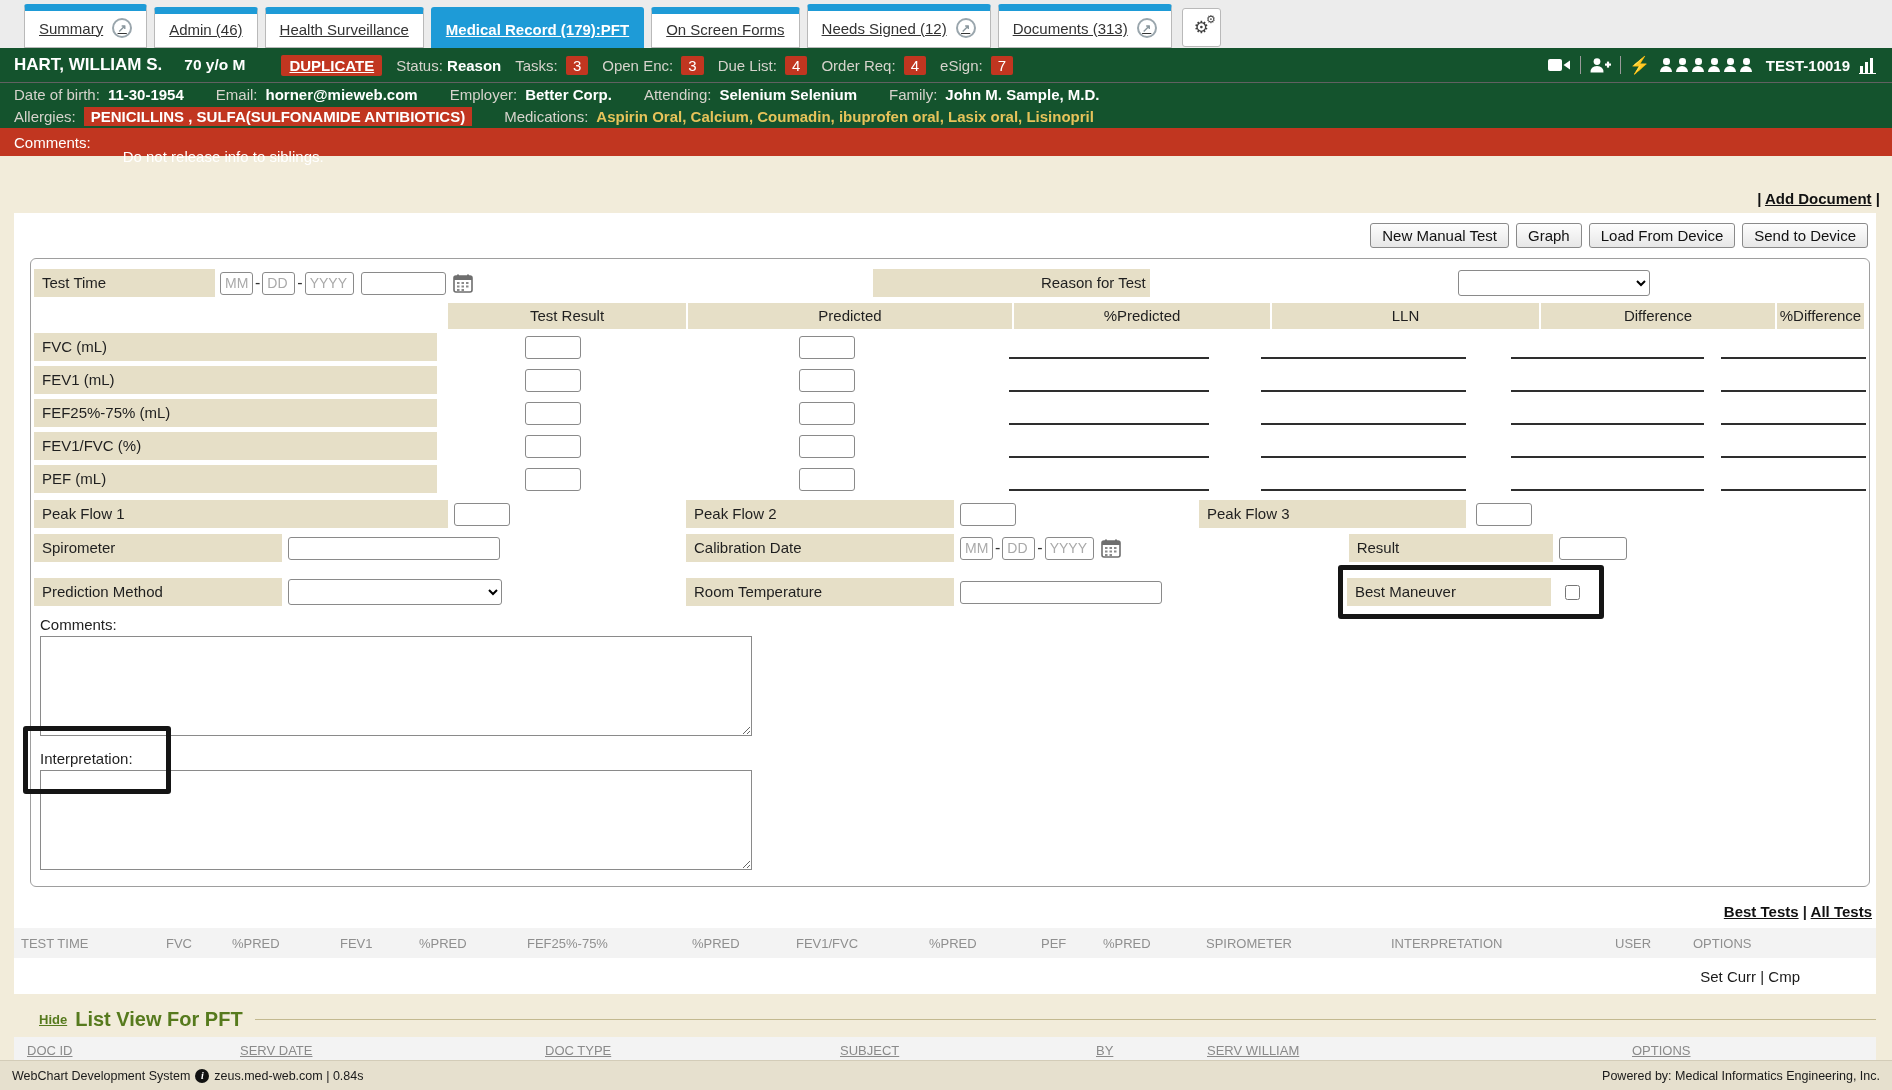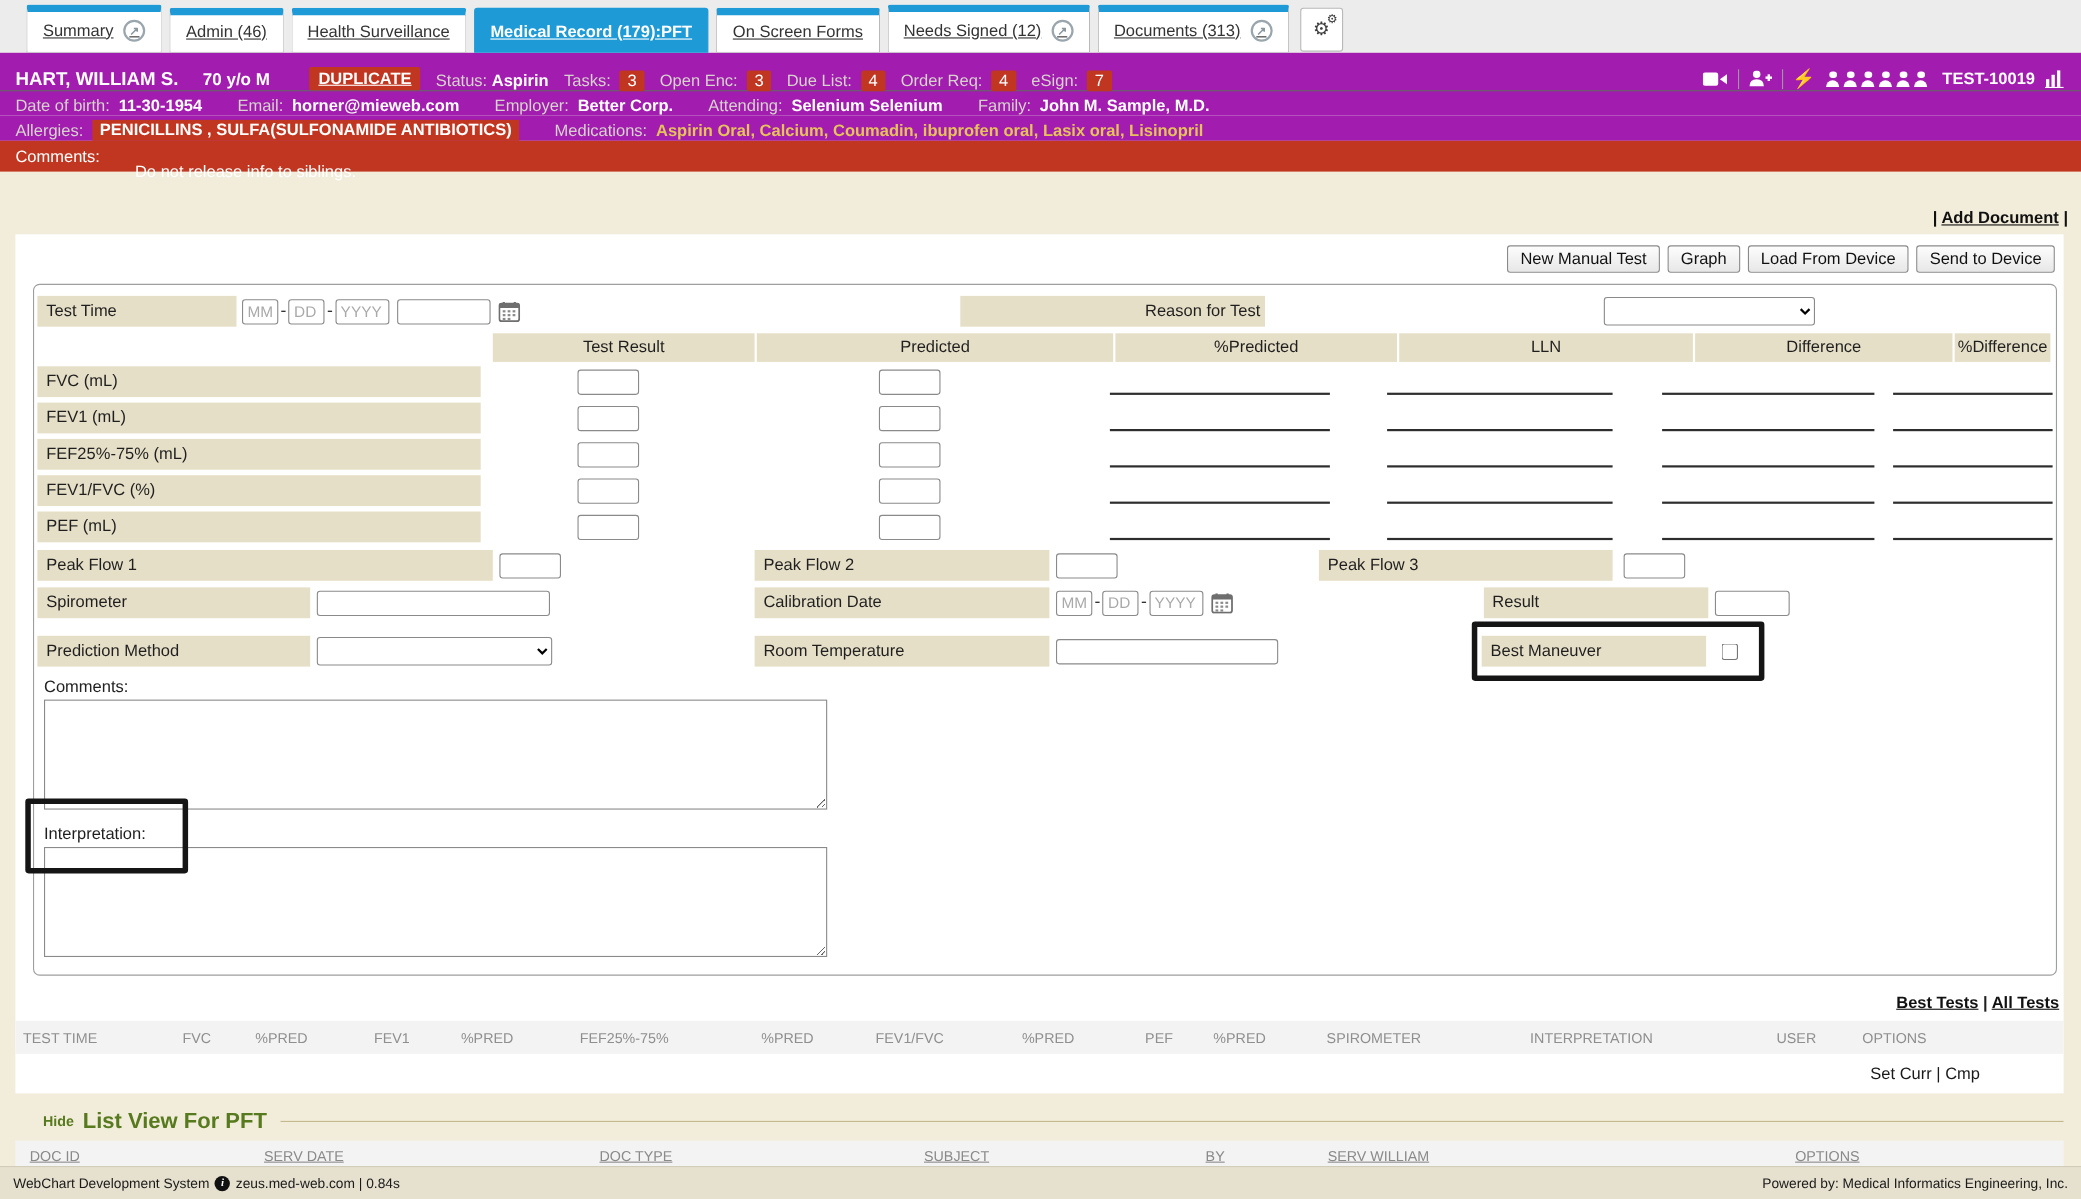--- a/index.html
+++ b/index.html
@@ -21,21 +21,21 @@
     display:inline-flex; align-items:center; justify-content:center;
     color:#8a979e; font-size:11px; font-weight:bold;
   }
   .tab-gear {
     background:#fff; border:1px solid #b9b9b9; border-radius:3px; padding:10px 11px 9px;
     margin-left:3px; cursor:pointer; align-self:flex-end; margin-bottom:1px;
   }
   .gears { position:relative; font-size:17px; color:#3f3f3f; line-height:1; display:inline-block; }
   .gear-small { position:absolute; top:-5px; right:-7px; font-size:11px; }
   
-  .pbar { background:#a21caf; color:#fff; display:flex; align-items:flex-end; padding:0 14px; }
+  .pbar { background:#14532d; color:#fff; display:flex; align-items:center; padding:0 14px; }
   .pbar-main { height:34px; font-size:15px; gap:14px; }
   .pname { font-size:17px; font-weight:bold; }
   .page-sex { font-size:15.5px; font-weight:bold; margin-left:8px; }
   .chip-red { background:#c13620; color:#fff; padding:2px 8px; border-radius:2px; }
   .dup { font-weight:bold; text-decoration:underline; margin-left:22px; cursor:pointer; }
   .lbl { color:#d6d3cc; }
   .val { color:#fff; font-weight:bold; }
   .badge { background:#c13620; color:#fff; padding:1px 7px; border-radius:2px; margin-left:4px; cursor:pointer; }
   .pbar-icons { margin-left:auto; display:flex; align-items:center; gap:9px; }
   .vdiv { width:1px; height:18px; background:#9a9a9a; }
@@ -101,21 +101,21 @@
   .res-head {
     display:grid; grid-template-columns:145px 66px 108px 79px 108px 165px 104px 133px 112px 62px 103px 185px 224px 78px auto;
     padding-left:7px; height:30px; align-items:center; background:#f3f3f3;
     color:#8f8f8f; font-size:13px; white-space:nowrap;
   }
   .setcurr { display:flex; justify-content:flex-end; align-items:center; height:36px; padding-right:76px; font-size:15px; color:#1a1a1a; }
   .setcurr span { cursor:pointer; }
   
   .listview { margin-top:14px; }
   .lv-titlerow { display:flex; align-items:center; margin:0 16px 6px 27px; }
-  .hide-link { color:#567a1d; font-weight:bold; font-size:13px; cursor:pointer;padding-left:12px; }
+  .hide-link { color:#567a1d; font-weight:bold; font-size:13px; text-decoration:underline; cursor:pointer;padding-left:12px; }
   .lv-title { color:#567a1d; font-weight:bold; font-size:20px; margin-left:8px; white-space:nowrap; }
   .lv-rule { flex:1; border-top:1px solid #c3b98f; margin-left:12px; }
   .lv-band { margin:0 16px 0 14px; }
   .doc-head {
     display:grid; grid-template-columns:213px 305px 295px 256px 111px 425px auto;
     padding-left:13px; height:27px; align-items:center; background:#f3f3f3;
     color:#8a8a8a; font-size:13px;
   }
   .doc-head span { text-decoration:underline; cursor:pointer; }
   .zero-row { background:#fff; height:25px; display:flex; align-items:center; justify-content:center; font-size:13.5px; color:#222; border-top:1px solid #e4e4e4; }
@@ -172,21 +172,21 @@
     </span>
   </div>
 </div>
 
 <div class="pbar pbar-main">
   <span class="pname">HART, WILLIAM S.</span>
   <span class="page-sex">70 y/o M</span>
   <span class="chip-red dup">DUPLICATE</span>
   <span>
     <span class="lbl">Status:</span>
-    <span class="val">Aspirin</span>
+    <span class="val">Reason</span>
   </span>
   <span>
     <span class="lbl">Tasks:</span>
     <span class="badge">3</span>
   </span>
   <span>
     <span class="lbl">Open Enc:</span>
     <span class="badge">3</span>
   </span>
   <span>

